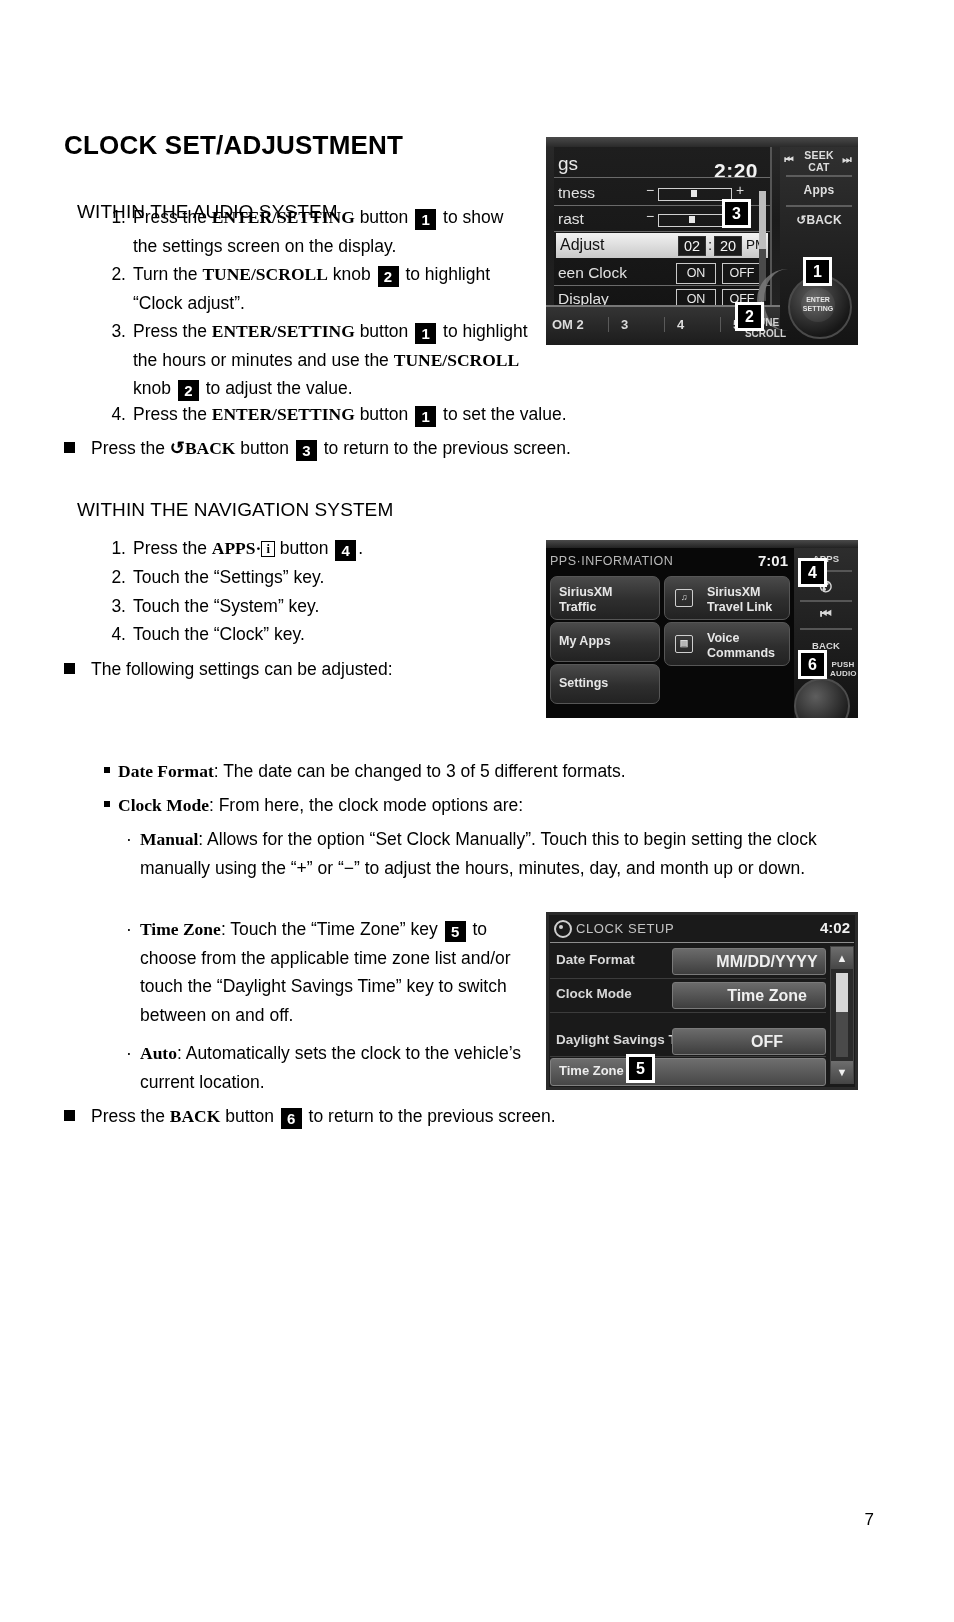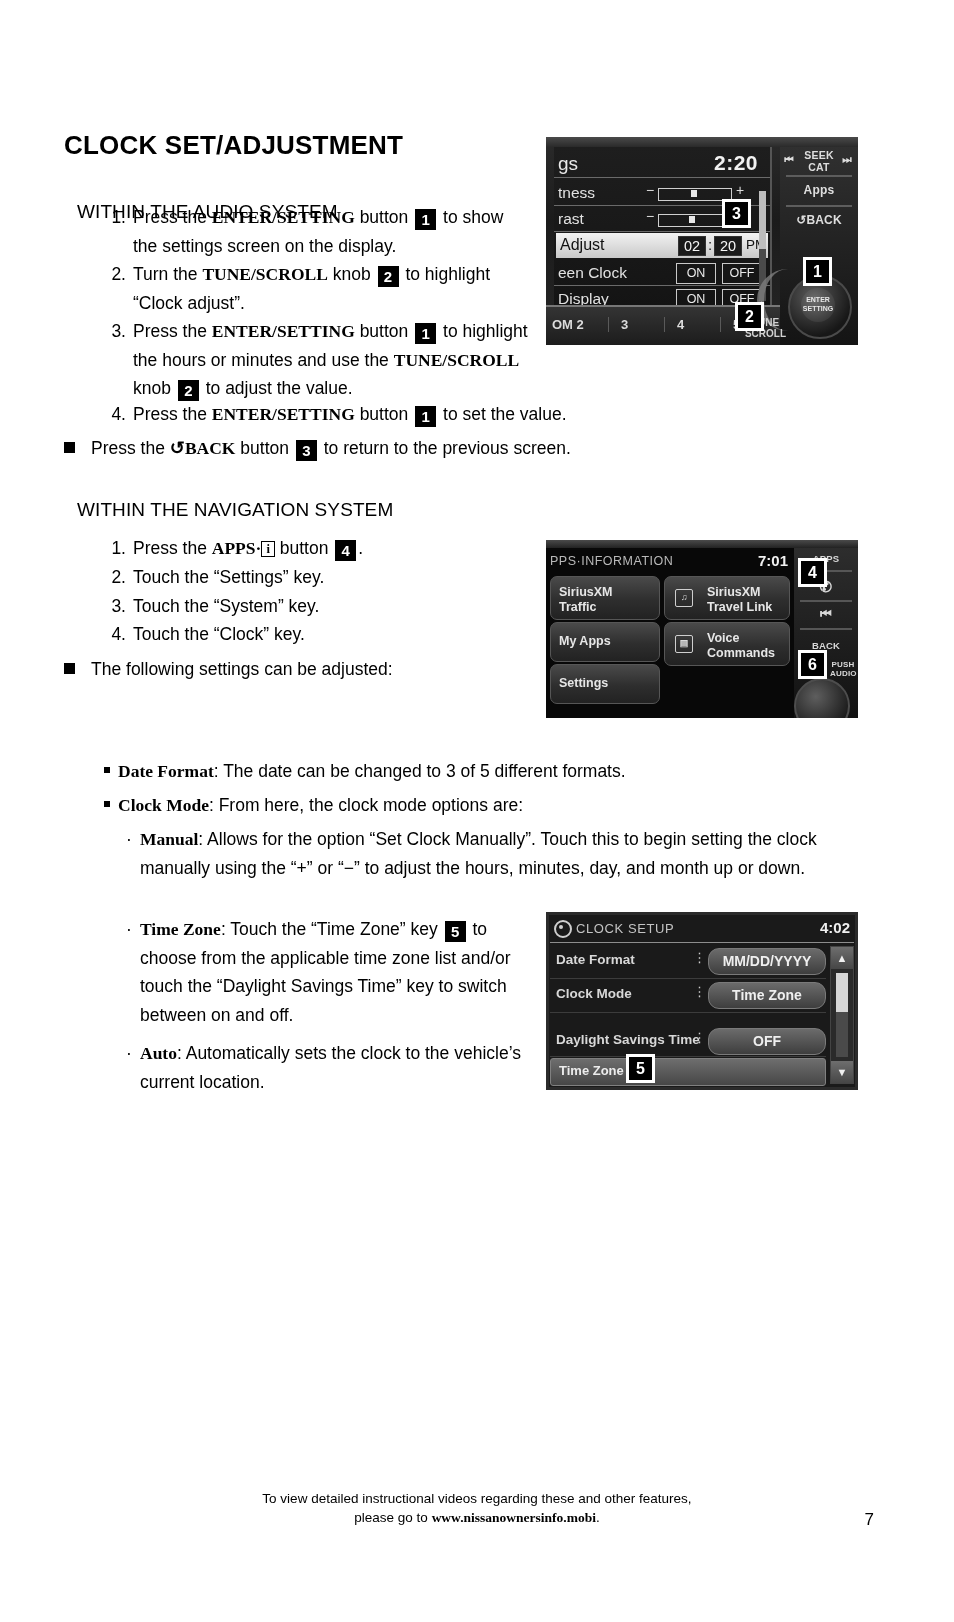--- a/index.html
+++ b/index.html
@@ -205,21 +205,21 @@
   #photo-audio .bezel-top {
     position:absolute; left:0; top:0; width:100%; height:10px;
     background: linear-gradient(180deg,#4a4a4a,#2a2a2a);
   }
   #photo-audio .screen {
     position:absolute; left:8px; top:10px; width:216px; height:160px;
     background: linear-gradient(180deg,#1e1e1e,#141414);
     border-right:2px solid #555;
   }
   #photo-audio .scr-time {
-    position:absolute; right:12px; top:4px;
+    position:absolute; right:12px; top:12px;
     color:#f2f2f2; font-size:21px; font-weight:bold; letter-spacing:0.5px;
   }
   #photo-audio .scr-title {
     position:absolute; left:4px; top:6px;
     color:#eaeaea; font-size:19px;
   }
   #photo-audio .hline {
     position:absolute; left:0; width:100%; height:1px; background:#6a6a6a;
   }
   #photo-audio .row {
@@ -387,23 +387,23 @@
   #photo-clock .crow {
     position:absolute; left:4px; right:32px; height:30px;
   }
   #photo-clock .crow .lbl {
     position:absolute; left:6px; top:6px; color:#d8d8d8;
     font-size:13.5px; font-weight:bold;
   }
   #photo-clock .crow .valbtn {
     position:absolute; right:0; top:2px; width:116px; height:25px;
     background: linear-gradient(180deg,#6b6b6b,#3e3e3e);
-    border:1px solid #7a7a7a; border-radius:11px;
-    color:#efefef; font-size:14px; font-weight:bold;
-    text-align:center; line-height:25px;
+    border:1px solid #7a7a7a; border-radius:3px;
+    color:#efefef; font-size:16px; font-weight:bold;
+    text-align:center; line-height:25px;padding-left:36px;
   }
   #photo-clock .crow .sep {
     position:absolute; right:120px; top:4px; color:#cdcdcd; font-size:13px;
   }
   #photo-clock .divider {
     position:absolute; left:4px; right:32px; height:1px; background:#3c3c3c;
   }
   #photo-clock .sbar {
     position:absolute; right:4px; top:34px; width:22px; bottom:6px;
     background:#2a2a2a; border:1px solid #444;
@@ -512,26 +512,26 @@
   <div class="dotitem" style="left:126px; top:915px; width:400px;">
     <span class="dot">·</span>
     <span class="txt"><b>Time Zone</b><span>: Touch the “Time Zone” key </span><span class="badge">5</span><span> to choose from the applicable time zone list and/or touch the “Daylight Savings Time” key to switch between on and off.</span></span>
   </div>
 
   <div class="dotitem" style="left:126px; top:1039px; width:400px;">
     <span class="dot">·</span>
     <span class="txt"><b>Auto</b><span>: Automatically sets the clock to the vehicle’s current location.</span></span>
   </div>
 
-
-
-  <div id="footer-note">
-    <div>To view detailed instructional videos regarding these and other features,</div>
-    <div><span>please go to </span><b>www.nissanownersinfo.mobi</b><span>.</span></div>
-  </div>
+  <div class="sqitem" style="left:64px; top:1102px; width:700px;">
+    <span class="sq"></span>
+    <span class="txt"><span>Press the </span><b>BACK</b><span> button </span><span class="badge">6</span><span> to return to the previous screen.</span></span>
+  </div>
+
+
   <div id="page-number">7</div>
 
   <div class="photo" id="photo-audio">
     <div class="bezel-top"></div>
 
     <div class="screen">
       <div class="scr-title">gs</div>
       <div class="scr-time">2:20</div>
       <div class="hline" style="top:30px;"></div>
 

